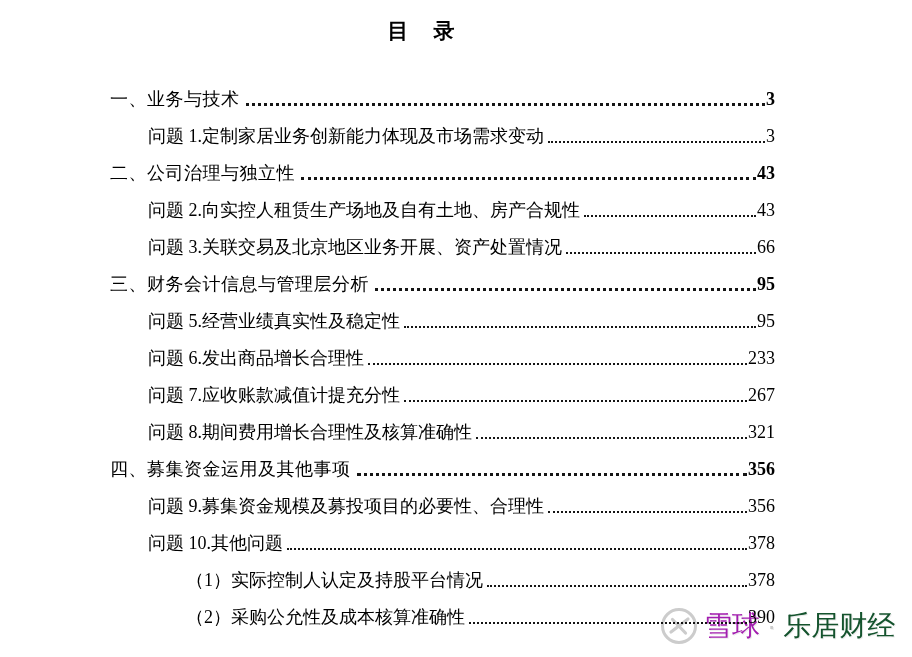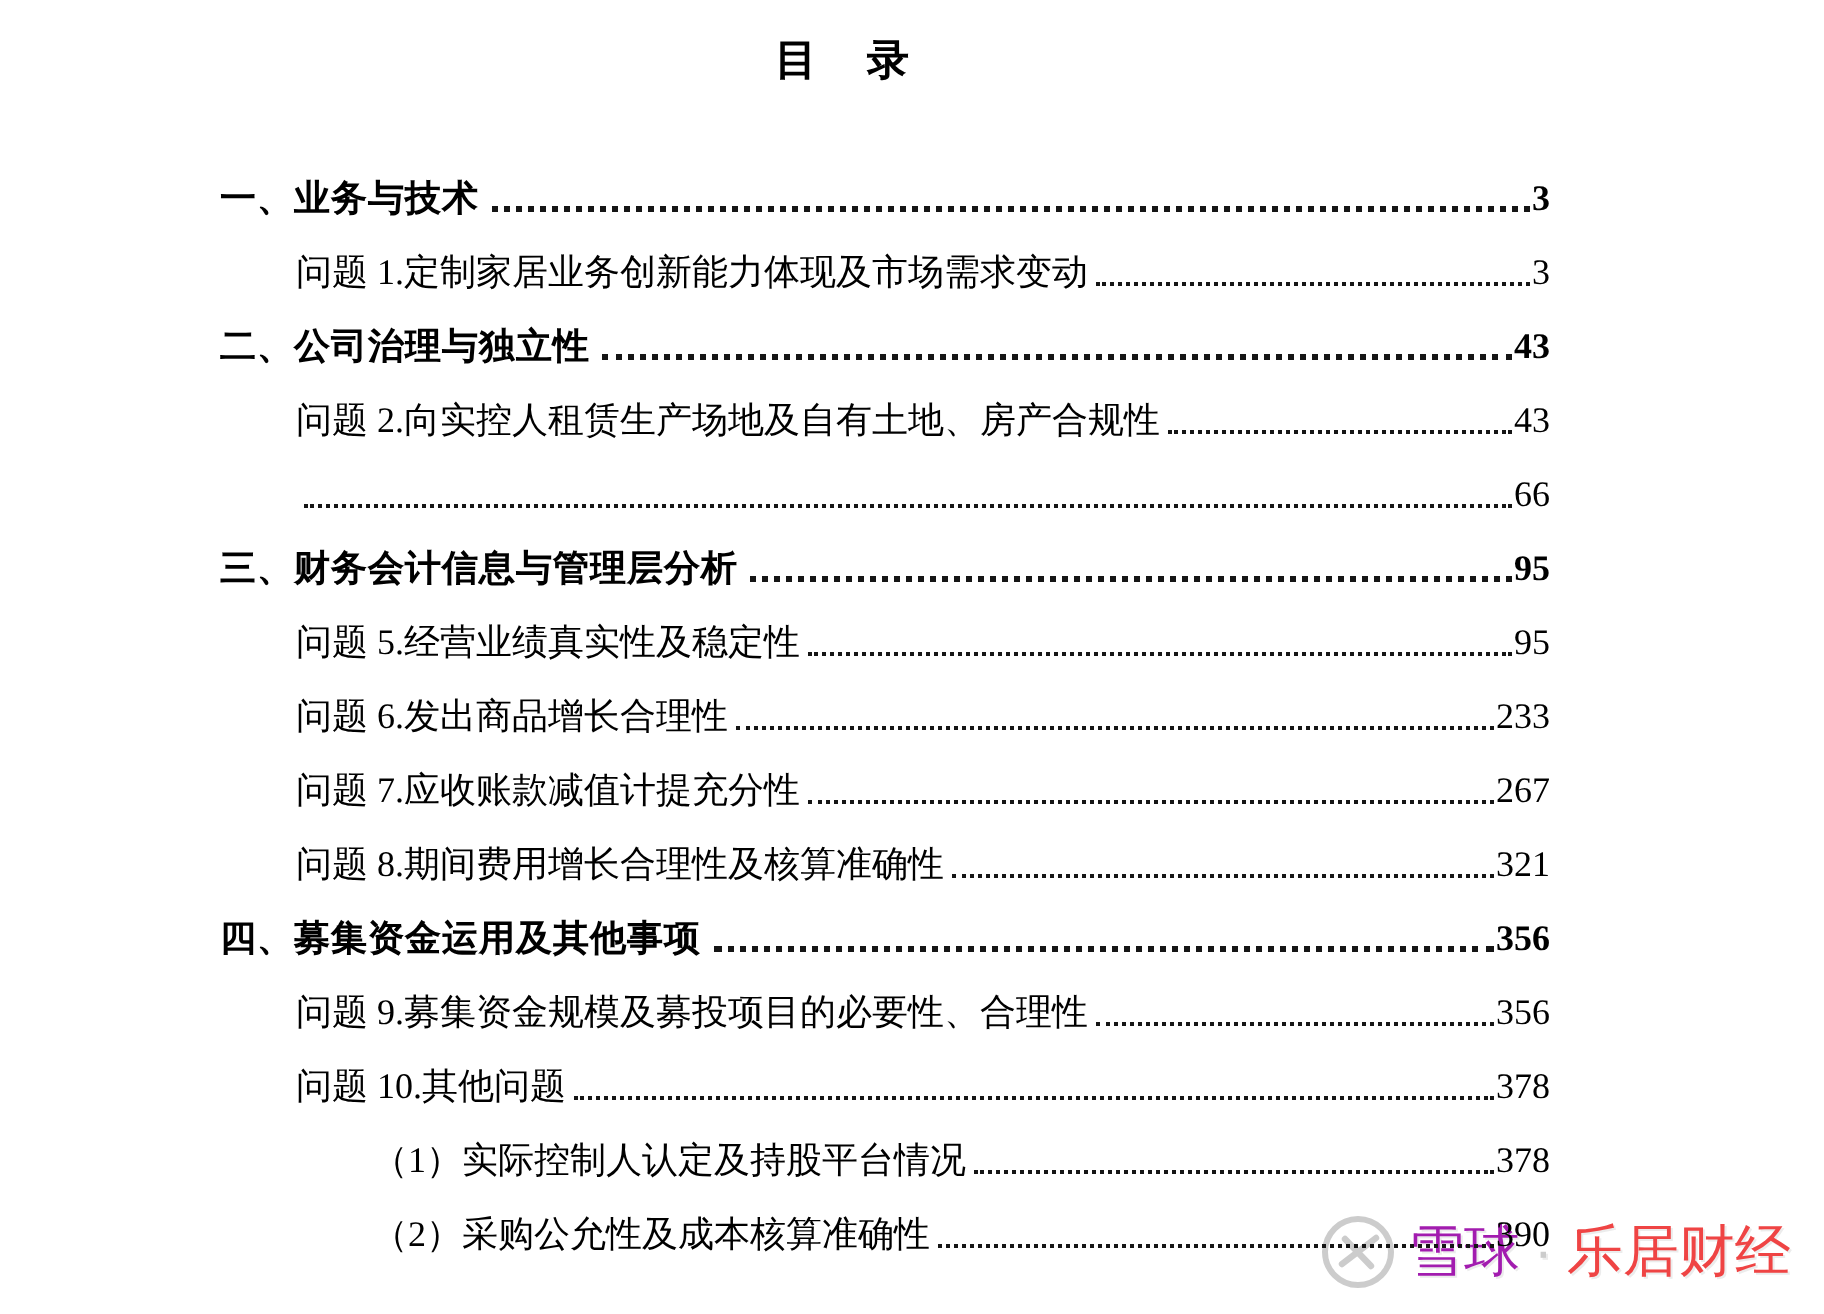--- a/index.html
+++ b/index.html
@@ -56,21 +56,21 @@
   }
   .toc-row .pagenum {
     white-space: nowrap;
     flex: 0 0 auto;
     font-family: "Liberation Serif", "DejaVu Serif", serif;
   }
   .toc-row.lvl-1 { padding-left: 38px; }
   .toc-row.lvl-2 { padding-left: 76px; }
   .toc-row.bold .label {
     font-family: "Liberation Sans", "DejaVu Sans", sans-serif;
-    font-weight: 700;
+    font-weight: 400;
     letter-spacing: 0.5px;
   }
   .toc-row.bold .pagenum { font-weight: 700; }
   .toc-row.bold .leader {
     border-bottom-width: 3px;
     height: 14px;
     margin-left: 6px;
   }
   .watermark {
     position: absolute;
@@ -115,20 +115,21 @@
     <span class="label">二、公司治理与独立性</span>
     <span class="leader"></span>
     <span class="pagenum">43</span>
   </div>
     <div class="toc-row lvl-1">
     <span class="label">问题 2.向实控人租赁生产场地及自有土地、房产合规性</span>
     <span class="leader"></span>
     <span class="pagenum">43</span>
   </div>
     <div class="toc-row lvl-1">
+    <span class="label">问题 3.关联交易及北京地区业务开展、资产处置情况</span>
     <span class="leader"></span>
     <span class="pagenum">66</span>
   </div>
     <div class="toc-row lvl-0 bold">
     <span class="label">三、财务会计信息与管理层分析</span>
     <span class="leader"></span>
     <span class="pagenum">95</span>
   </div>
     <div class="toc-row lvl-1">
     <span class="label">问题 5.经营业绩真实性及稳定性</span>
@@ -178,14 +179,14 @@
   </div>
 
 <div class="watermark">
   <svg class="wm-icon" width="40" height="40" viewBox="0 0 40 40">
     <circle cx="20" cy="20" r="16.5" fill="none" stroke="#cccccc" stroke-width="3"></circle>
     <path d="M12 26 L29 13" fill="none" stroke="#cccccc" stroke-width="3.2" stroke-linecap="round"></path>
     <path d="M13.5 13.5 L26.5 27" fill="none" stroke="#cccccc" stroke-width="3.2" stroke-linecap="round"></path>
   </svg>
   <span class="wm-text" style="color: #a21caf;">雪球</span>
   <span class="wm-sep" style="color: rgb(204, 204, 204);">·</span>
-  <span class="wm-text" style="color: #ef4444; text-align: right;">乐居财经</span>
+  <span class="wm-text" style="color: #14532d; text-align: right;">乐居财经</span>
 </div>
 
 </body></html>

